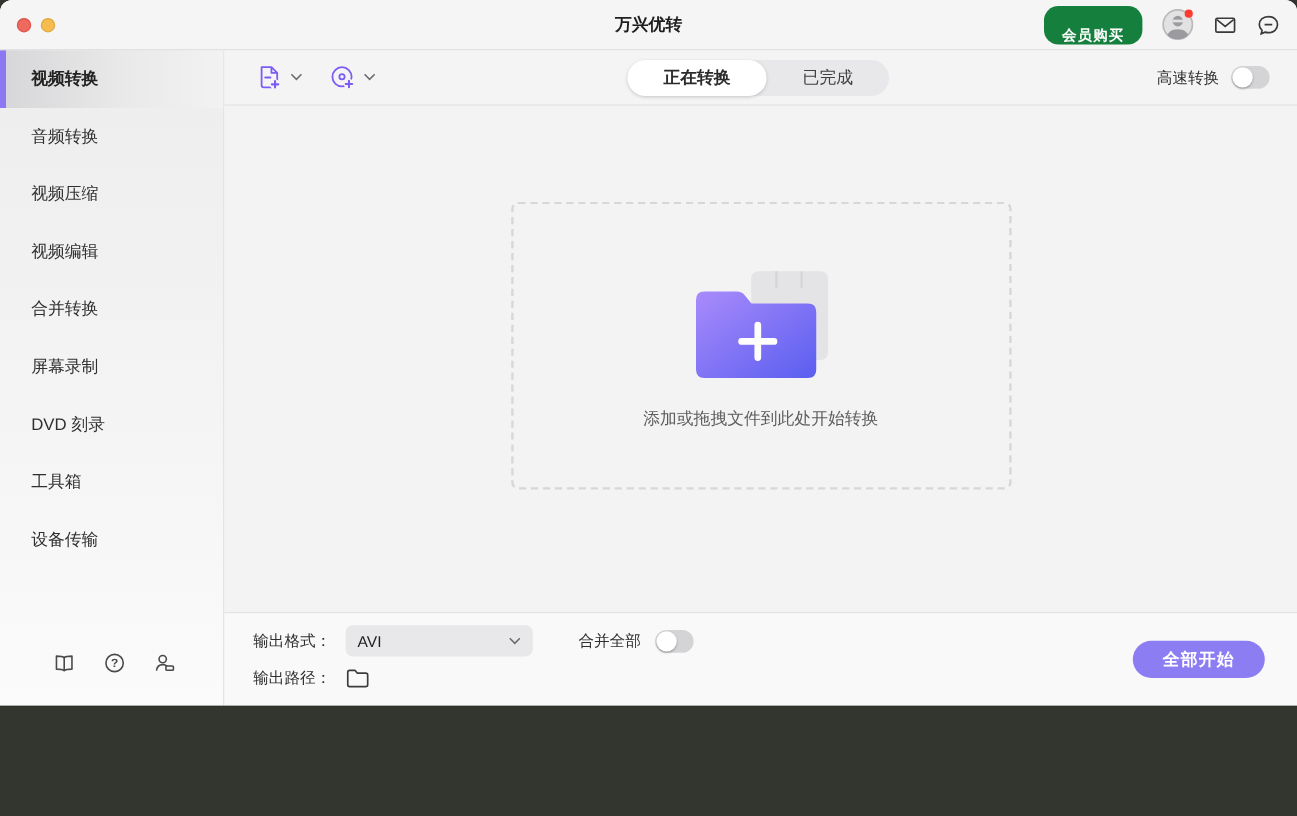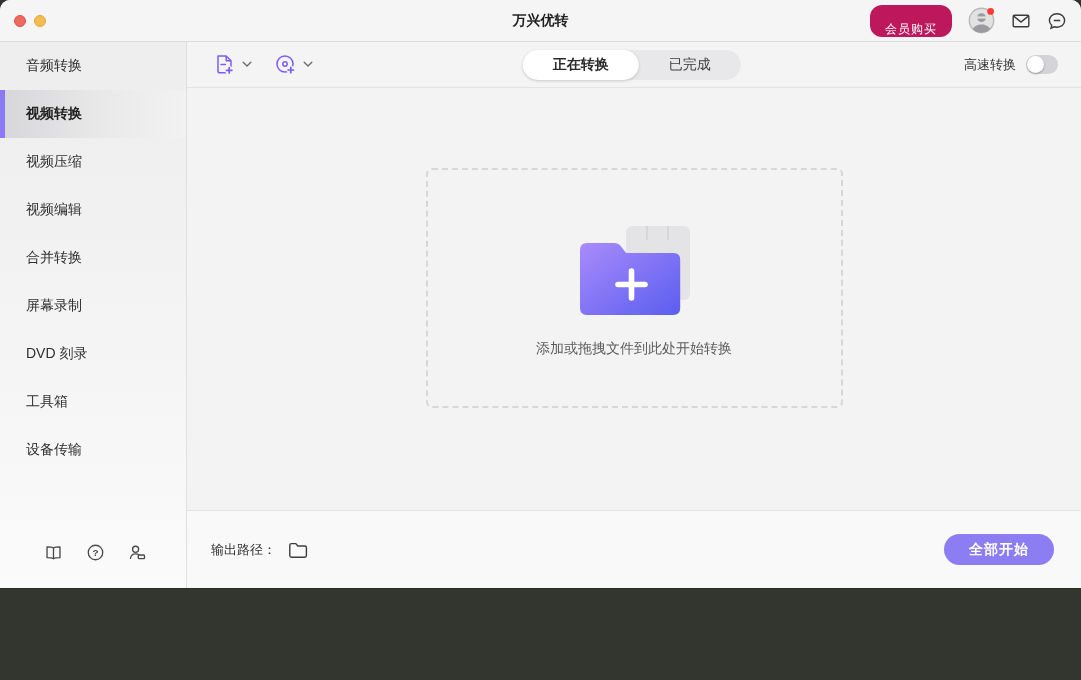--- a/index.html
+++ b/index.html
@@ -34,23 +34,23 @@
   .win-title {
     position:absolute; left:0; right:0; text-align:center;
     font-size:14px; font-weight:700; color:#1e1e1e;
     pointer-events:none;
   }
   .title-actions {
     margin-left:auto; display:flex; align-items:center; gap:16px;
     position:relative; z-index:2;
   }
   .member-btn {
-    background:#be185d; color:#fff; border:none;
+    background:#15803d; color:#fff; border:none;
     height:23px; padding:16px 15px; border-radius:12px;
-    font-size:12px; font-weight:400; letter-spacing:1px;
+    font-size:12px; font-weight:700; letter-spacing:1px;
     font-family:inherit; cursor:pointer;
   }
   .avatar-wrap { position:relative; width:27px; height:27px; }
   .icon-btn { background:none; border:none; padding:0; cursor:pointer; display:flex; align-items:center; }
 
   
   .app-body { flex:1; display:flex; min-height:0; }
 
   
   .sidebar {
@@ -204,25 +204,25 @@
           <path d="M10 2.8c4.6 0 7.6 2.9 7.6 6.7s-3 6.7-7.6 6.7c-1 0-2-.14-2.9-.43L4 17.2l.7-2.9c-1.4-1.2-2.3-2.8-2.3-4.8 0-3.8 3-6.7 7.6-6.7z" stroke="#3a3a3c" stroke-width="1.4"></path>
           <path d="M6.8 9.5h6.4" stroke="#3a3a3c" stroke-width="1.4"></path>
         </svg>
       </button>
     </div>
   </header>
 
   <div class="app-body">
 
     <nav class="sidebar">
-      <div class="side-item">
-          <span>音频转换</span>
-        </div>
       <div class="side-item selected">
           <span>视频转换</span>
+        </div>
+      <div class="side-item">
+          <span>音频转换</span>
         </div>
       <div class="side-item">
           <span>视频压缩</span>
         </div>
       <div class="side-item">
           <span>视频编辑</span>
         </div>
       <div class="side-item">
           <span>合并转换</span>
         </div>
@@ -318,20 +318,34 @@
             <path d="M12 90V32q0-7 7-7h27q4.2 0 6.6 3l5.6 7h47q7 0 7 7v48q0 7-7 7H19q-7 0-7-7z" fill="url(#folderGrad)"></path>
             <path d="M63.5 53v27M50 66.5h27" stroke="#ffffff" stroke-width="5.6" stroke-linecap="round"></path>
           </svg>
           <div class="drop-hint">添加或拖拽文件到此处开始转换</div>
         </div>
       </div>
 
       <div class="bottombar">
         <div class="bb-rows">
           <div class="bb-row">
+            <span class="bb-label">输出格式：</span>
+            <button class="select fmt">
+              <span>AVI</span>
+              <svg width="10" height="7" viewBox="0 0 10 7" fill="none">
+                <path d="M1.2 1.3L5 5.1l3.8-3.8" stroke="#6e6e70" stroke-width="1.4" stroke-linecap="round"></path>
+              </svg>
+            </button>
+            <span style="width:14px"></span>
+            <span class="bb-label">合并全部</span>
+            <button class="toggle">
+                <span class="knob"></span>
+              </button>
+          </div>
+          <div class="bb-row">
             <span class="bb-label">输出路径：</span>
             <button class="browse-btn">
               <svg width="20" height="18" viewBox="0 0 20 18" fill="none">
                 <path d="M1.8 4.2q0-1.6 1.6-1.6h4.4l2 2.4h7q1.6 0 1.6 1.6v8q0 1.6-1.6 1.6H3.4q-1.6 0-1.6-1.6z" stroke="#3c3c3e" stroke-width="1.4" stroke-linejoin="round"></path>
               </svg>
             </button>
           </div>
         </div>
         <button class="start-btn">全部开始</button>
       </div>

